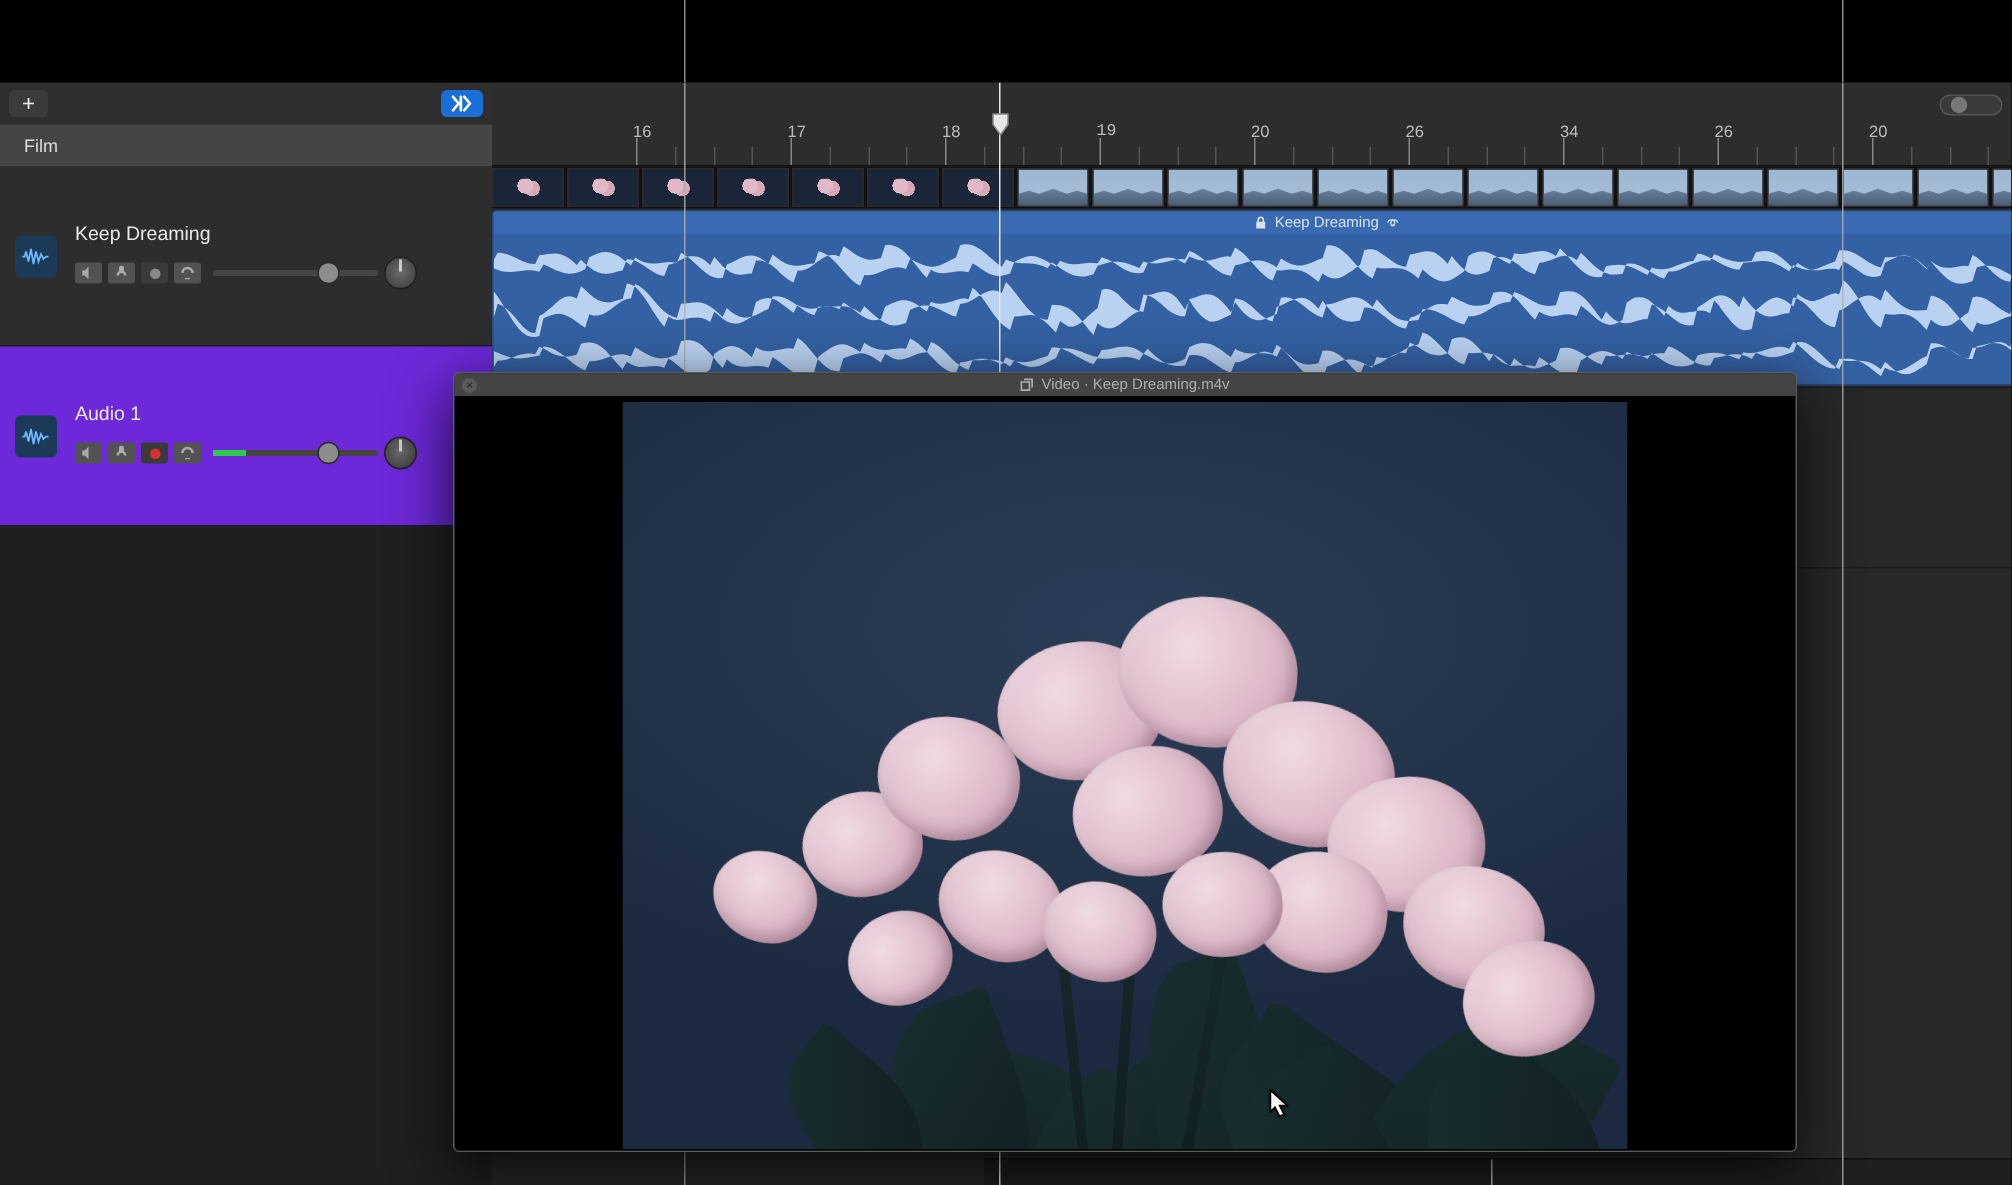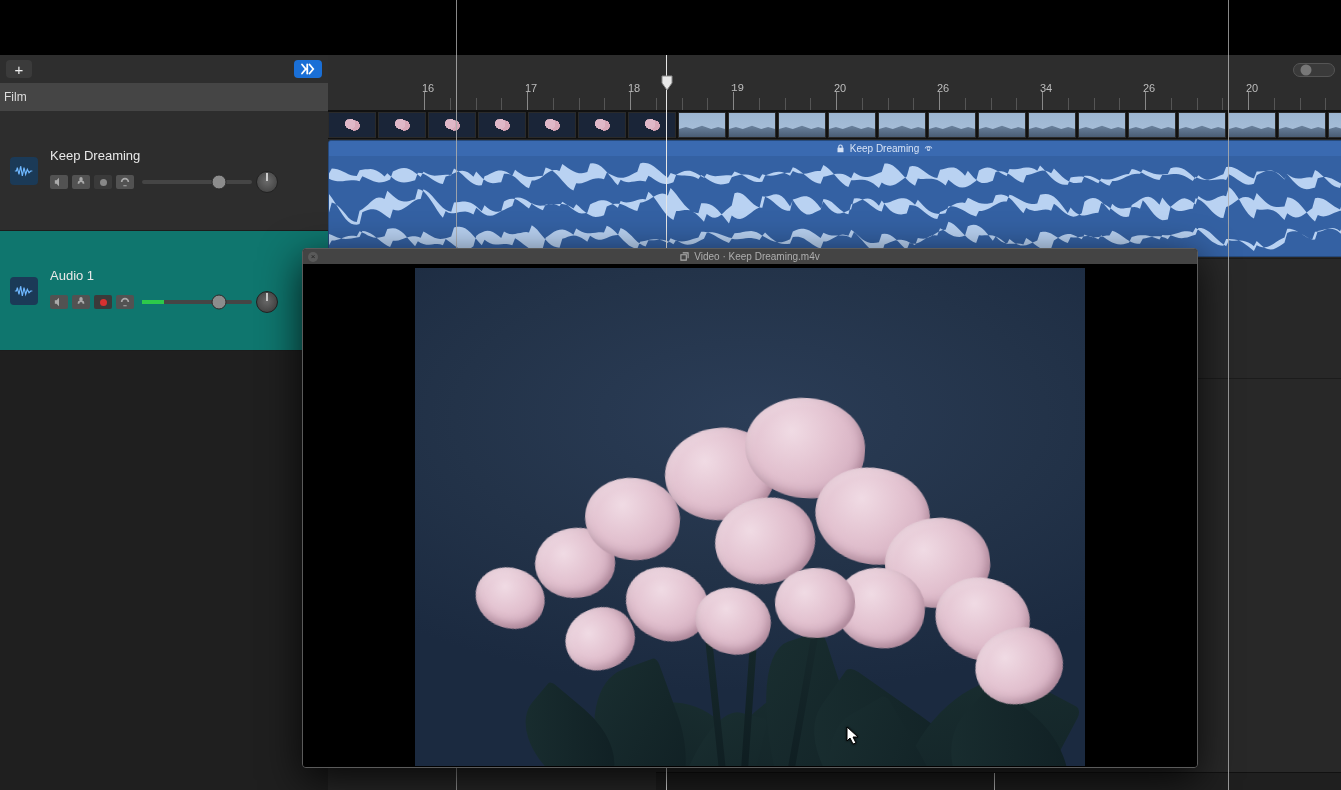--- a/index.html
+++ b/index.html
@@ -13,25 +13,25 @@
 .headers{width:328px;background:#282828}
 .timeline{flex:1;background:#282828;position:relative;overflow:hidden}
 
 
 .hdr-tool{height:28px;display:flex;align-items:center;padding:0 6px;justify-content:space-between;background:#2e2e2e}
 .add-btn{width:26px;height:18px;border-radius:4px;background:#3b3b3b;display:flex;align-items:center;justify-content:center;color:#eee;font-size:15px;font-weight:400;line-height:1;cursor:pointer}
 .filter-btn{width:28px;height:18px;border-radius:4px;background:#1a6fd6;display:flex;align-items:center;justify-content:center;cursor:pointer}
 .filter-btn svg{width:18px;height:12px}
 
 
-.film-hdr{height:28px;background:#454545;display:flex;align-items:center;padding-left:4px;color:#ddd}
+.film-hdr{height:28px;background:#454545;display:flex;align-items:center;padding-left:16px;color:#ddd}
 
 
 .track-hdr{height:120px;display:flex;align-items:center;gap:12px;padding:0 10px;border-bottom:1px solid #1c1c1c}
-.track-hdr.active{background:#0f766e}
+.track-hdr.active{background:#6d28d9}
 .track-hdr.inactive{background:#2d2d2d}
 .trk-icon{width:28px;height:28px;border-radius:4px;background:#1b3a57;display:flex;align-items:center;justify-content:center}
 .trk-icon svg{width:20px;height:14px}
 .trk-main{flex:1;display:flex;flex-direction:column;gap:8px}
 .trk-name{color:#e8e8e8;font-size:13px}
 .trk-btns{display:flex;gap:4px;align-items:center}
 .tbtn{width:18px;height:14px;border-radius:2px;background:#525252;display:flex;align-items:center;justify-content:center}
 .tbtn svg{width:10px;height:10px;fill:#aaa}
 .tbtn.rec{background:#3a3a3a}
 .tbtn.rec .dot{width:7px;height:7px;border-radius:50%;background:#888}

